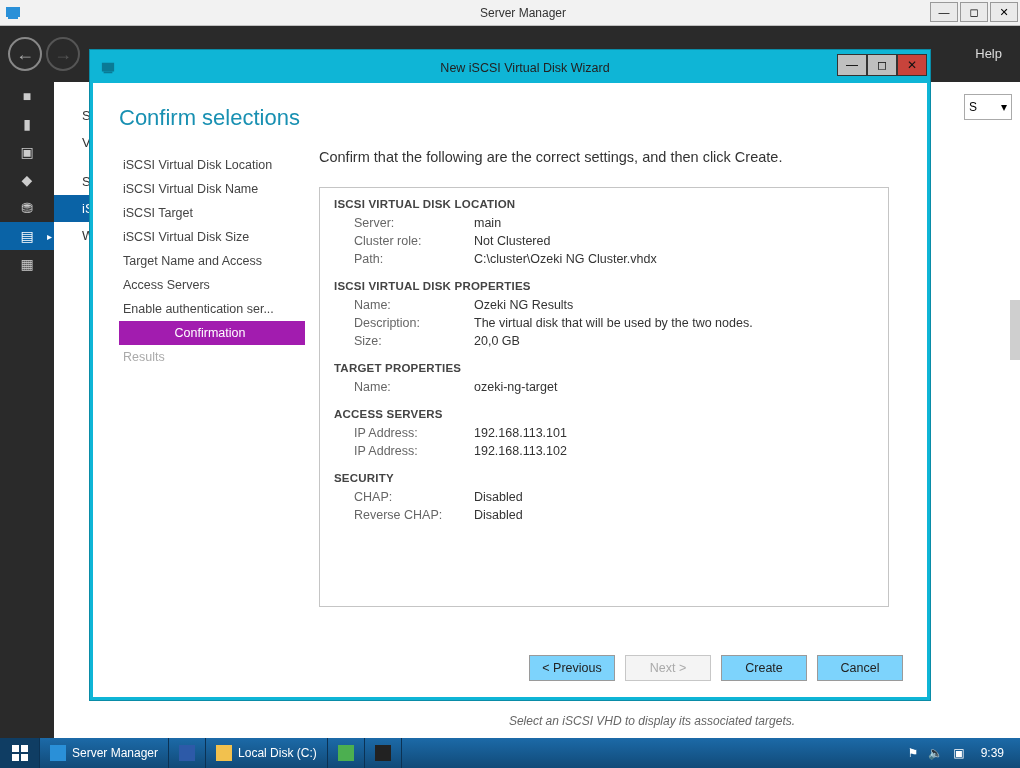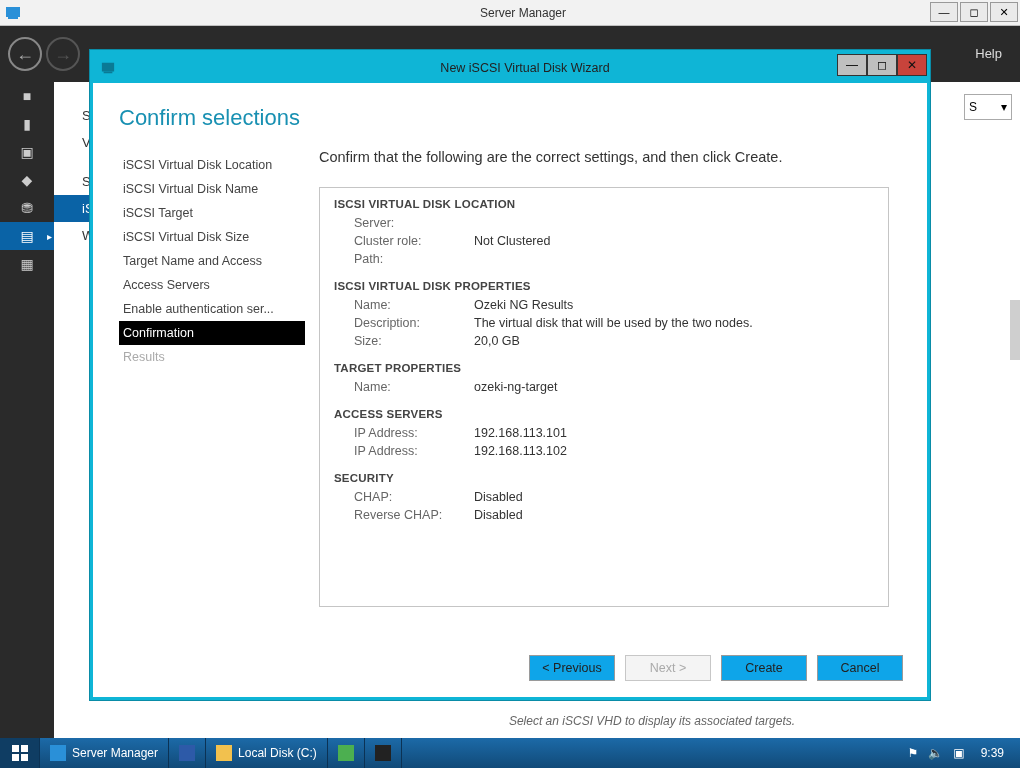--- a/index.html
+++ b/index.html
@@ -42,34 +42,34 @@
 .wizard-tbtns .tb.min { background:#bfbfbf; }
 .wizard-tbtns .tb.max { background:#bfbfbf; }
 .wizard-tbtns .tb.close { background:#c8433b; color:#111; }
 
 .wizard-body { position:absolute; top:30px; bottom:0; left:0; right:0; padding:22px 38px 18px 26px; }
 .wizard-heading { font-size:22px; font-weight:300; color:#1890b2; margin-bottom:18px; }
 
 .wizard-cols { display:flex; height:470px; }
 .wizard-steps { width:186px; flex:none; font-size:12.5px; color:#444; padding-top:4px; }
 .wizard-steps .step { padding:5px 8px 5px 4px; white-space:nowrap; overflow:hidden; text-overflow:ellipsis; }
-.wizard-steps .step.sel { background:#000000; color:#fff; }
+.wizard-steps .step.sel { background:#a21caf; color:#fff;text-align:center; }
 .wizard-steps .step.disabled { color:#aaa; }
 
 .wizard-main { flex:1; padding-left:14px; font-size:13px; color:#333; }
 .wizard-instr { font-size:14.5px; color:#333; margin-bottom:22px; }
 .summary { border:1px solid #c5c5c5; height:420px; overflow:auto; padding:10px 14px; }
 .sect-h { font-size:11.5px; letter-spacing:0.2px; color:#444; font-weight:600; margin-top:12px; margin-bottom:4px; }
 .sect-h:first-child { margin-top:0; }
 .kv { display:flex; font-size:12.5px; color:#333; padding:2px 0; }
 .kv .k { width:120px; flex:none; color:#666;margin-left:20px; }
 .kv .v { flex:1; }
 
 .wizard-footer { position:absolute; left:0; right:0; bottom:16px; display:flex; justify-content:flex-end; gap:10px; padding-right:24px; }
-.wizard-footer .btn { min-width:86px; height:26px; background:#0ea5e9; border:1px solid #9a9a9a; font-size:12.5px; color:#222; display:flex;align-items:center;justify-content:center; padding:0 12px; }
+.wizard-footer .btn { min-width:86px; height:26px; background:#7dd3fc; border:1px solid #9a9a9a; font-size:12.5px; color:#222; display:flex;align-items:center;justify-content:center; padding:0 12px; }
 .wizard-footer .btn.disabled { color:#aaa; border-color:#c7c7c7; background:#f4f4f4; }
 
 
 .taskbar { position:absolute; left:0; right:0; bottom:0; height:30px; background:#154c7c; background:linear-gradient(#1c6aa8,#114a78); display:flex; align-items:stretch; color:#fff; font-size:12px; }
 .taskbar .start { width:40px; display:flex;align-items:center;justify-content:center; background:#0f3d63; border-right:1px solid #0b3254; }
 .taskbar .tbtn { display:flex; align-items:center; padding:0 10px; border-right:1px solid #0b3254; gap:6px; max-width:170px; }
 .taskbar .tbtn .ico { width:16px; height:16px; background:#2a90d8; display:flex;align-items:center;justify-content:center; font-size:10px; }
 .taskbar .tbtn span.lbl { white-space:nowrap; overflow:hidden; text-overflow:ellipsis; }
 .taskbar .tray { margin-left:auto; display:flex; align-items:center; gap:10px; padding:0 10px; }
 .taskbar .clock { padding:0 6px; }
@@ -161,27 +161,29 @@
             <div class="step sel">Confirmation</div>
             <div class="step disabled">Results</div>
           </div>
 
         <div class="wizard-main">
           <div class="wizard-instr">Confirm that the following are the correct settings, and then click Create.</div>
           <div class="summary" id="summary">
               <div class="sect-h">ISCSI VIRTUAL DISK LOCATION</div>
               <div class="kv">
                 <div class="k">Server:</div>
+                <div class="v">main</div>
               </div>
               <div class="kv">
                 <div class="k">Cluster role:</div>
                 <div class="v">Not Clustered</div>
               </div>
               <div class="kv">
                 <div class="k">Path:</div>
+                <div class="v">C:\cluster\Ozeki NG Cluster.vhdx</div>
               </div>
               <div class="sect-h">ISCSI VIRTUAL DISK PROPERTIES</div>
               <div class="kv">
                 <div class="k">Name:</div>
                 <div class="v">Ozeki NG Results</div>
               </div>
               <div class="kv">
                 <div class="k">Description:</div>
                 <div class="v">The virtual disk that will be used by the two nodes.</div>
               </div>

